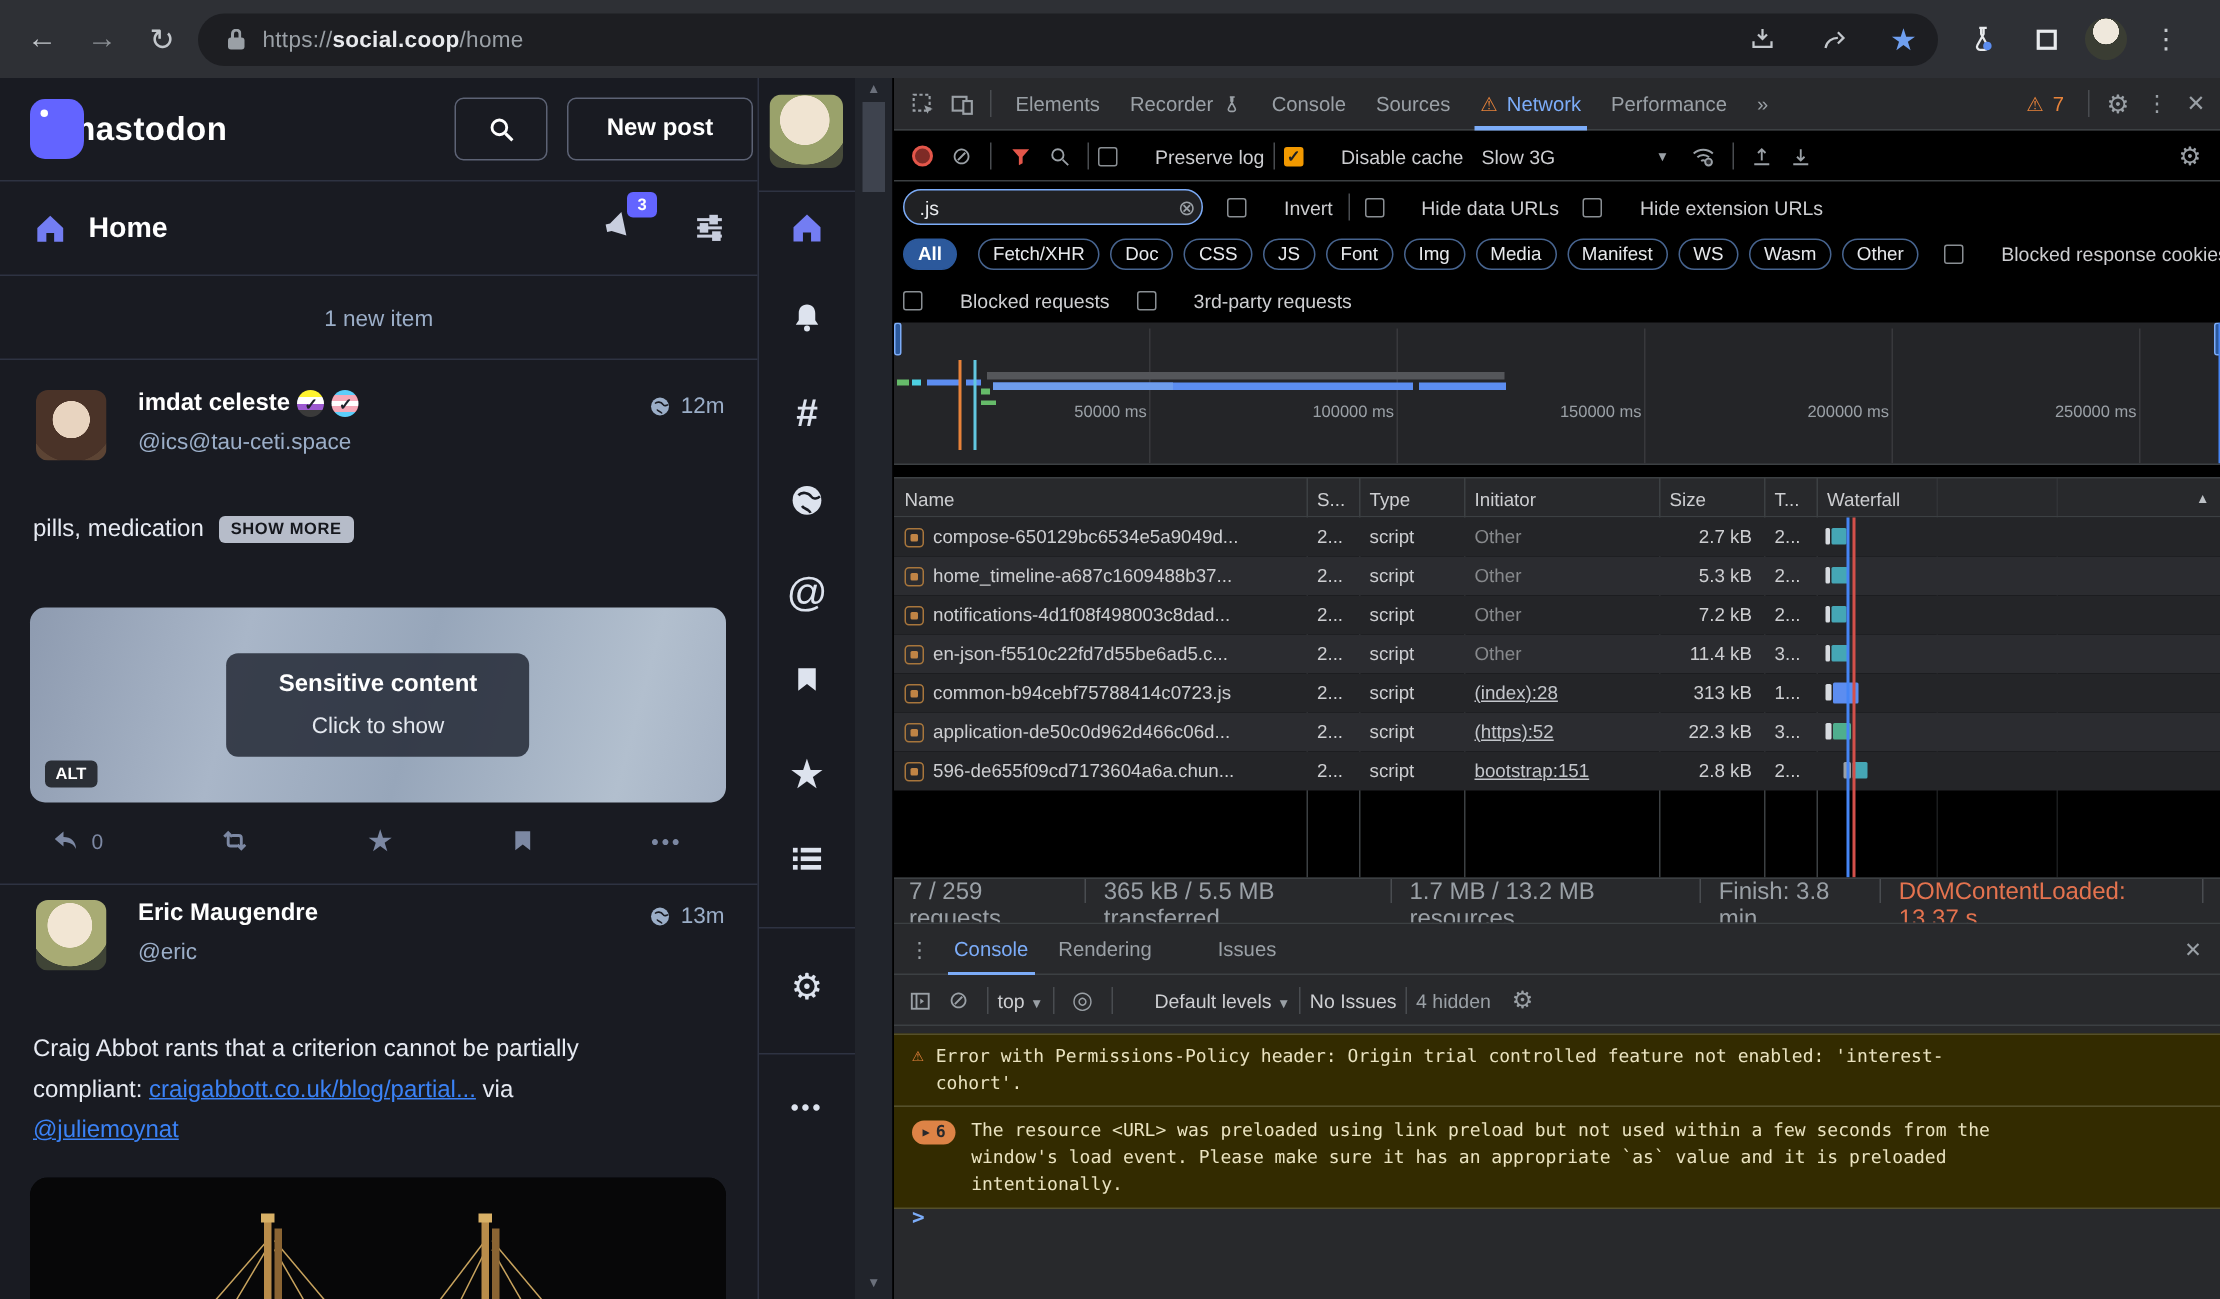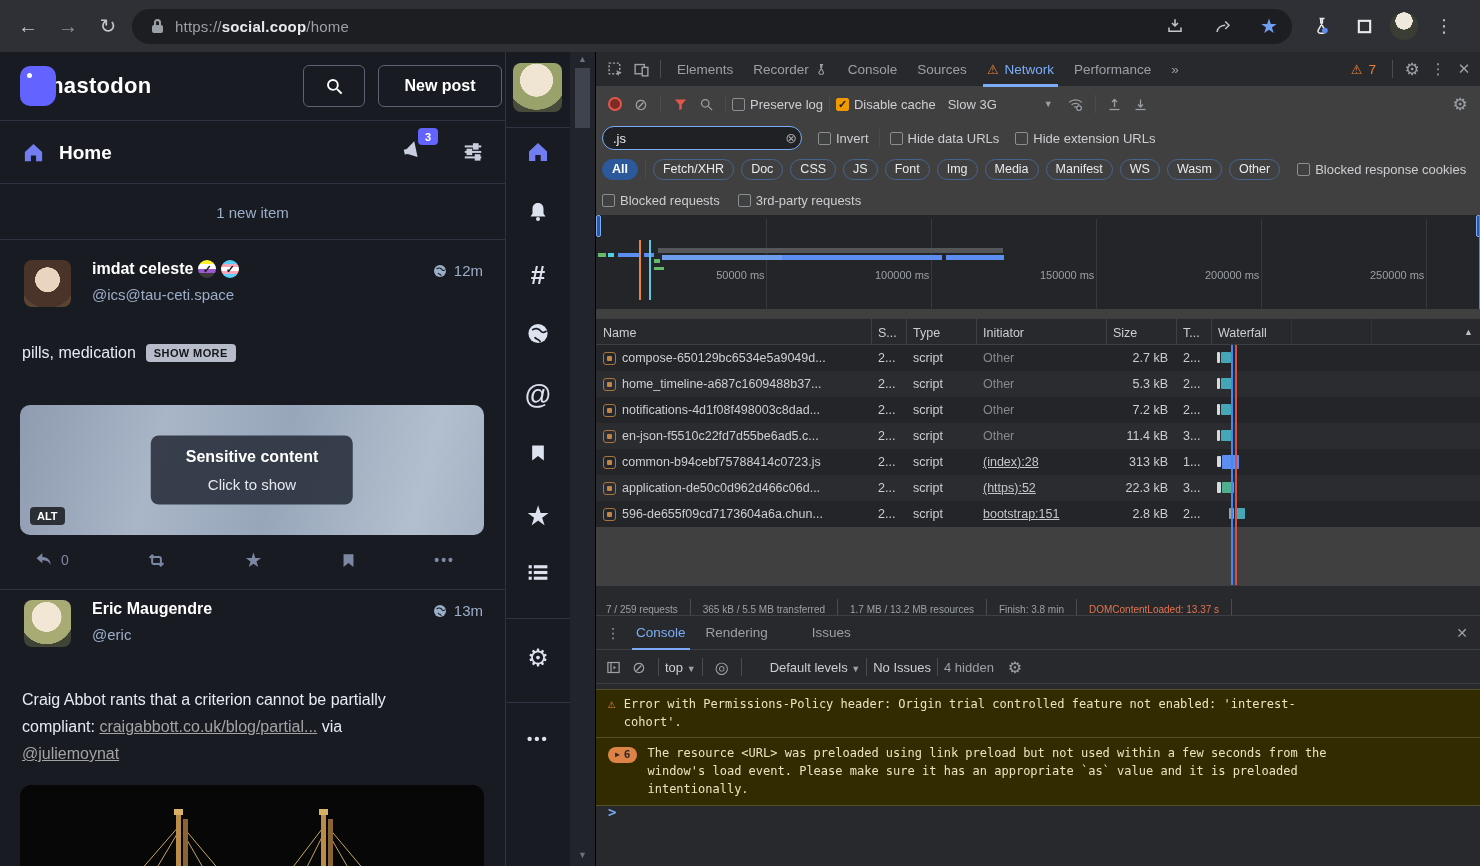--- a/index.html
+++ b/index.html
@@ -53,49 +53,49 @@
   .cw-btn { background:#b6bcc9; color:#15171d; font-weight:700; font-size:11px; letter-spacing:.4px; border-radius:4px; padding:3px 8px; }
   #sensitive-media { position:absolute; left:20px; top:145px; width:464px; height:130px; border-radius:10px;
     background:linear-gradient(105deg,#8e9bb0 0%,#a9b6c8 30%,#97a6ba 55%,#b2bfce 85%,#a5b2c4 100%); }
   #sensitive-chip { position:absolute; left:50%; top:50%; transform:translate(-50%,-50%); background:rgba(40,46,58,.88); border-radius:8px; padding:12px 35px; text-align:center; }
   #sensitive-chip .t1 { color:#fff; font-size:16px; font-weight:700; }
   #sensitive-chip .t2 { color:#e4e8ef; font-size:15px; margin-top:10px; }
   .alt-badge { position:absolute; left:10px; bottom:10px; background:rgba(5,7,10,.75); color:#fff; font-weight:700; font-size:11px; border-radius:4px; padding:3px 7px; }
   .action-row { position:absolute; left:0; width:485px; display:flex; justify-content:space-between; padding:0 30px 0 34px; color:#7c88a3; }
   .action { display:flex; align-items:center; gap:7px; font-size:14px; color:#7c88a3; }
   .post-text { position:absolute; left:22px; width:450px; color:#e6eaf2; font-size:16px; line-height:27px; }
-  .post-text a { color:#a3a3a3;margin-top:48px; }
+  .post-text a { color:#3b82f6;margin-top:48px; }
   #bridge-img { position:absolute; left:20px; top:185px; width:464px; height:86px; border-radius:12px 12px 0 0; background:#070708; overflow:hidden; }
 
   
   #m-rail { position:absolute; left:505px; top:0; width:65px; height:814px; border-left:1px solid #2e3342; }
   #m-rail .rail-sep { position:absolute; left:0; width:65px; border-top:1px solid #2e3342; }
   .rail-ico { position:absolute; left:50%; transform:translateX(-50%); color:#dde3ee; }
   .rail-ico.active { color:#737df2; }
 
   
   #m-scroll { position:absolute; left:570px; top:0; width:25px; height:814px; background:#21242b; }
   #m-scroll .arrow { position:absolute; left:0; width:25px; height:14px; color:#6b707b; font-size:9px; text-align:center; }
   #m-scroll .thumb { position:absolute; left:5px; top:16px; width:15px; height:60px; background:#3e434e; }
 
   
-  #devtools { left:595px; top:52px; width:885px; height:814px; background:#404040; border-left:1px solid #000; color:#cdced1; font-size:13px; }
+  #devtools { left:595px; top:52px; width:885px; height:814px; background:#000000; border-left:1px solid #000; color:#cdced1; font-size:13px; }
   .dvt-row { position:absolute; left:0; width:885px; display:flex; align-items:center; }
   #dvt-tabbar { top:0; height:35px; border-bottom:1px solid #3c4043; background:#28292c; }
   .dvt-tab { height:35px; display:flex; align-items:center; gap:6px; padding:0 10px; color:#9aa0a6; font-size:13.5px; position:relative; }
   .dvt-tab.active { color:#7cacf8; }
   .dvt-tab.active::after { content:""; position:absolute; left:6px; right:6px; bottom:0; height:2.5px; background:#7cacf8; }
   .warn-tri { color:#e8833a; font-size:13px; }
   .tb-ico { width:26px; height:26px; display:flex; align-items:center; justify-content:center; color:#9aa0a6; }
   .vsep { width:1px; height:18px; background:#494c50; margin:0 6px; }
 
   #net-toolbar { top:36px; height:33px; border-bottom:1px solid #3c4043; }
   .rec-btn { width:14px; height:14px; border-radius:50%; border:2.5px solid #e4564a; background:#7e2b26; }
   .funnel { color:#e4564a; }
-  .dvt-check { display:flex; align-items:center; gap:5px; color:#cdced1; font-size:13px; white-space:nowrap; }
+  .dvt-check { display:flex; align-items:center; gap:25px; color:#cdced1; font-size:13px; white-space:nowrap; }
   .cbox { width:13px; height:13px; border:1.5px solid #8a8f94; border-radius:2px; background:transparent; flex:none; }
   .cbox.checked { background:#f29900; border-color:#f29900; color:#202124; font-size:11px; font-weight:700; display:flex; align-items:center; justify-content:center; }
 
   #net-filterrow { top:70px; height:32px; }
   #js-filter-wrap { position:relative; width:200px; height:24px; margin-left:6px; }
   #js-filter { width:200px; height:24px; background:#202124; border:1px solid #7cacf8; border-radius:12px; color:#e8eaed; font-size:13px; padding:0 24px 0 10px; outline:none; font-family:"Liberation Sans",sans-serif; }
   #js-clear { position:absolute; right:5px; top:4px; color:#9aa0a6; font-size:14px; }
 
   #net-pillrow { top:102px; height:30px; }
   .chip { border:1px solid #47648f; border-radius:11px; height:21px; padding:0 9px; display:flex; align-items:center; color:#e8eaed; font-size:12.5px; white-space:nowrap; }
@@ -120,21 +120,21 @@
   .nt-cell { position:absolute; top:0; height:26px; display:flex; align-items:center; padding-left:7px; color:#cdced1; white-space:nowrap; overflow:hidden; }
   .nt-cell.num { justify-content:flex-end; padding-right:8px; }
   .nt-cell .dim { color:#87898c; }
   .nt-cell a { color:#c3c6cb; text-decoration:underline; }
   .js-doc-ico { width:13px; height:13px; border:1px solid #a8763c; border-radius:3px; margin-right:6px; flex:none; display:flex; align-items:center; justify-content:center; }
   .js-doc-ico i { width:5px; height:5px; background:#c08445; border-radius:1px; }
   .wf-bar { position:absolute; height:11px; top:7px; border-radius:1px; }
   #wf-blue-line { position:absolute; left:635px; top:27px; bottom:0; width:1.5px; background:#4585f5; }
   #wf-red-line { position:absolute; left:639px; top:27px; bottom:0; width:1.5px; background:#d4504a; }
 
-  #net-summary { position:absolute; left:0; top:533px; width:885px; height:30px; background:#28292c; border-top:1px solid #3c4043; display:flex; align-items:flex-end; color:#9aa0a6; font-size:10px; }
+  #net-summary { position:absolute; left:0; top:533px; width:885px; height:30px; background:#28292c; border-top:1px solid #3c4043; display:flex; align-items:flex-start; color:#9aa0a6; font-size:16px; }
   #net-summary .sep { width:1px; height:16px; background:#494c50; margin:0 12px; }
   #net-summary .dcl { color:#e4734f; }
 
   
   #drawer { position:absolute; left:0; top:563px; width:885px; height:251px; background:#28292c; border-top:1px solid #3c4043; }
   #drawer-tabs { position:absolute; left:0; top:0; width:885px; height:34px; border-bottom:1px solid #3c4043; display:flex; align-items:center; }
   #drawer-toolbar { position:absolute; left:0; top:35px; width:885px; height:33px; border-bottom:1px solid #3c4043; display:flex; align-items:center; }
   #console-filter { width:355px; height:22px; background:transparent; border:1px solid #5f6368; border-radius:11px; color:#e8eaed; padding:0 10px; font-size:12.5px; outline:none; font-family:"Liberation Sans",sans-serif; }
   #console-filter::placeholder { color:#80868b; }
   .drawer-label { color:#cdced1; font-size:13px; white-space:nowrap;text-align:right; }

